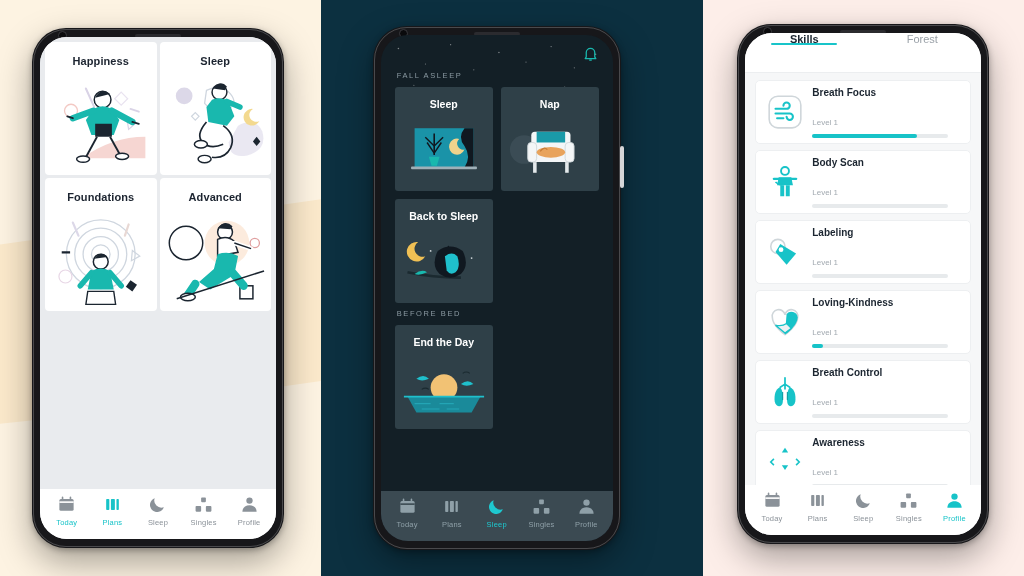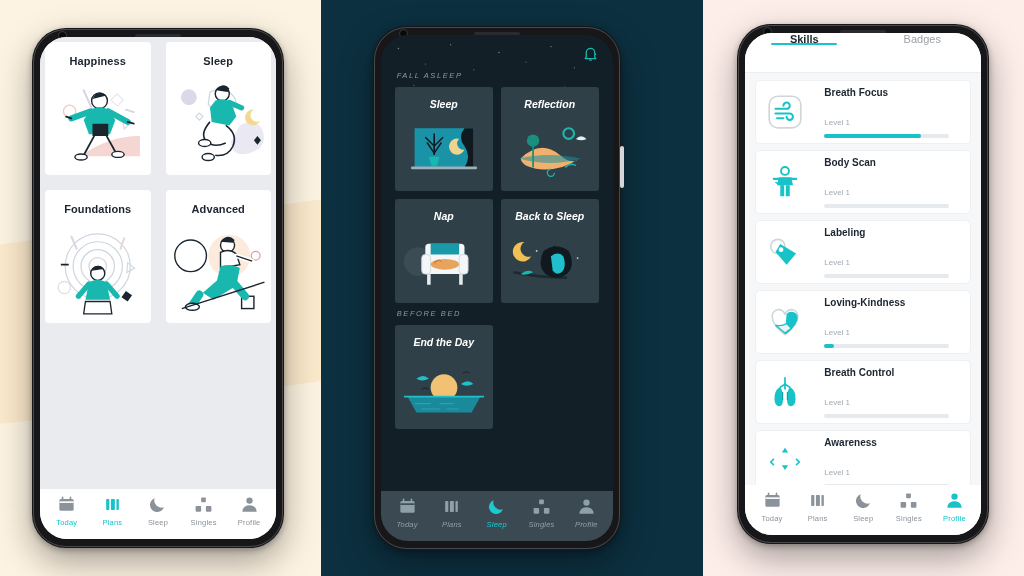--- a/index.html
+++ b/index.html
@@ -4,21 +4,21 @@
 <style>
   * { box-sizing: border-box; margin: 0; padding: 0; }
   html, body { width: 1024px; height: 576px; overflow: hidden; }
   body { font-family: "Liberation Sans", sans-serif; }
 
   .stage { position: relative; width: 1024px; height: 576px; display: flex; }
 
   
   .panel { position: relative; height: 576px; overflow: hidden; }
   .panel.cream { width: 332px; background: #fdf3e2; }
-  .panel.dark  { width: 396px; background: #0c3040; font-style: italic; }
+  .panel.dark  { width: 396px; background: #0c3040; }
   .panel.blush { width: 332px; background: #fdeee9; }
 
   .cream-band {
     position: absolute; left: -40px; top: 250px; width: 420px; height: 180px;
     background: #fbe9cb; transform: rotate(-8deg); transform-origin: left top;
   }
   .cream-band2 {
     position: absolute; left: -60px; top: 430px; width: 460px; height: 200px;
     background: #fdf3e2; transform: rotate(-6deg); transform-origin: left top;
   }
@@ -55,21 +55,21 @@
 
   
   #phone-plans  { left: 32px;  top: 28px;  width: 252px; height: 520px; }
   #phone-sleep  { left: 52px;  top: 26px;  width: 248px; height: 524px; }
   #phone-profile{ left: 34px;  top: 24px;  width: 252px; height: 520px; }
 
   
   .plans-screen { background: #eceef1; }
   .plans-grid {
     flex: 1; display: grid; grid-template-columns: 1fr 1fr;
-    grid-auto-rows: 133px; gap: 15px; padding: 5px 5px 0 5px;
+    grid-auto-rows: 133px; gap: 3px; padding: 5px 5px 0 5px;
     background: #e9ebee; overflow: hidden;
   }
   .plan-card {
     background: #fff; border-radius: 4px;
     display: flex; flex-direction: column; align-items: center;
     padding-top: 13px; overflow: hidden; position: relative;
   }
   .plan-title { font-size: 11px; font-weight: 700; color: #1c2430; letter-spacing: .1px; }
   .plan-art { flex: 1; width: 100%; position: relative; }
   .plan-art svg { position: absolute; inset: 0; width: 100%; height: 100%; }
@@ -125,21 +125,21 @@
   }
   .tab.active { color: #1b2530; font-weight: 700; }
   .tab.active:after {
     content: ""; position: absolute; left: 22%; right: 22%; bottom: 0;
     height: 2.5px; background: #18c4c9; border-radius: 2px;
   }
   .skills-list { flex: 1; padding: 7px 10px 0 10px; overflow: hidden; }
   .skill-card {
     background: #fff; border: 1px solid #edeff1; border-radius: 5px;
     height: 64px; margin-bottom: 6px; display: flex; align-items: center;
-    padding: 0 10px; gap: 20px;
+    padding: 0 10px; gap: 8px;
   }
   .skill-ico { width: 38px; height: 38px; flex-shrink: 0; }
   .skill-meta { flex: 1; min-width: 0; }
   .skill-name { font-size: 10px; font-weight: 700; color: #1b2530; }
   .skill-level { font-size: 8px; color: #a2a9b0; margin-top: 20px; }
   .bar-track { height: 4px; background: #e7eaec; border-radius: 3px; margin-top: 7px; width: 92%; }
   .bar-fill { height: 100%; background: #17c3c8; border-radius: 3px; }
 </style>
 </head>
 <body>
@@ -348,35 +348,20 @@
                   <path d="M78 10 q-8 10 0 20 q8 12 0 24 h10 V10z" fill="#101820"></path>
                   <path d="M72 22 a9 9 0 1 0 6 12 a7 7 0 0 1 -6-12z" fill="#f0d38c"></path>
                   <path d="M44 16 v24" stroke="#101820" stroke-width="1.8"></path>
                   <path d="M44 38 l-8-12 M44 38 l8-12 M44 30 l-10-10 M44 30 l10-10" stroke="#101820" stroke-width="1.6"></path>
                   <path d="M38 42 h12 l-3 10 h-6z" fill="#19b8ae"></path>
                   <rect x="18" y="53" width="74" height="3" rx="1" fill="#9fb0b8"></rect>
                 </svg>
               </div>
             </div>
 
-            <div class="sleep-card">
-              <div class="sleep-title">Reflection</div>
-              <div class="sleep-art">
-                <svg viewBox="0 0 110 70">
-                  <path d="M22 44 q22-22 44-4 q14 12 22 4 q-20 14 -44 12 q-20-2 -22-12z" fill="#f0b06e"></path>
-                  <path d="M20 44 q32-8 70 0 q-34 10 -70 0z" fill="#1a8f9c" opacity=".55"></path>
-                  <circle cx="36" cy="24" r="7" fill="#1a8f7e"></circle>
-                  <rect x="35" y="28" width="2" height="26" fill="#1a8f7e"></rect>
-                  <circle cx="76" cy="16" r="6" fill="none" stroke="#19b8ae" stroke-width="2.4"></circle>
-                  <path d="M84 22 q6-6 12 0 q-6 3 -12 0z" fill="#e8eef0"></path>
-                  <path d="M72 54 q6-6 12-2" stroke="#19b8ae" stroke-width="1.6" fill="none"></path>
-                  <path d="M56 56 a4 4 0 1 0 4 4" stroke="#19b8ae" stroke-width="1.4" fill="none"></path>
-                </svg>
-              </div>
-            </div>
 
             <div class="sleep-card">
               <div class="sleep-title">Nap</div>
               <div class="sleep-art">
                 <svg viewBox="0 0 110 70">
                   <circle cx="26" cy="34" r="16" fill="#3b4c55"></circle>
                   <rect x="34" y="14" width="44" height="34" rx="4" fill="#f4f6f7"></rect>
                   <rect x="40" y="14" width="32" height="12" fill="#1a9aa8"></rect>
                   <rect x="30" y="26" width="10" height="22" rx="4" fill="#f4f6f7" stroke="#cfd6da" stroke-width="1"></rect>
                   <rect x="72" y="26" width="10" height="22" rx="4" fill="#f4f6f7" stroke="#cfd6da" stroke-width="1"></rect>
@@ -481,21 +466,21 @@
     <div class="phone" id="phone-profile">
       <div class="camera"></div>
       <div class="speaker"></div>
       <div class="screen profile-screen">
 
         <div class="tabs">
           <div class="tab active">
             <span>Skills</span>
           </div>
           <div class="tab">
-            <span>Badges</span>
+            <span>Forest</span>
           </div>
         </div>
 
         <div class="skills-list">
 
           <div class="skill-card">
             <svg class="skill-ico" viewBox="0 0 48 48">
               <rect x="4" y="4" width="40" height="40" rx="11" fill="none" stroke="#cfd6da" stroke-width="2"></rect>
               <path d="M12 20h14a4 4 0 1 0-4-4" fill="none" stroke="#17c3c8" stroke-width="2.6" stroke-linecap="round"></path>
               <path d="M12 26h18a4 4 0 1 1-4 4" fill="none" stroke="#17c3c8" stroke-width="2.6" stroke-linecap="round"></path>

